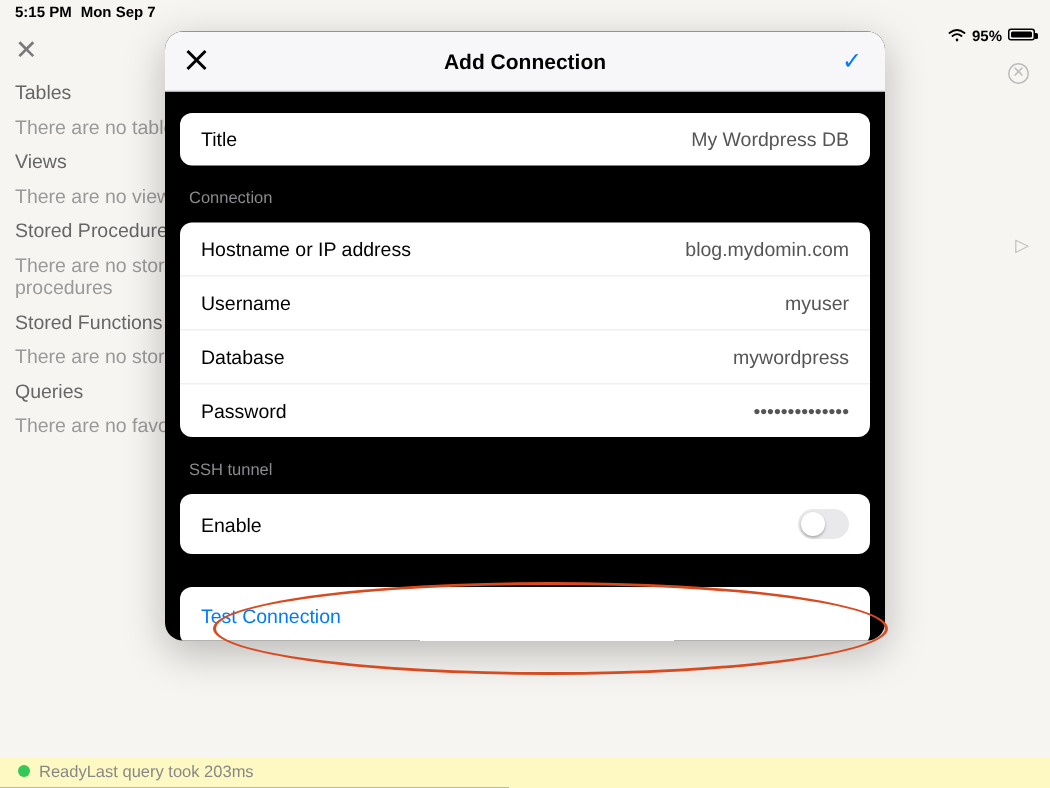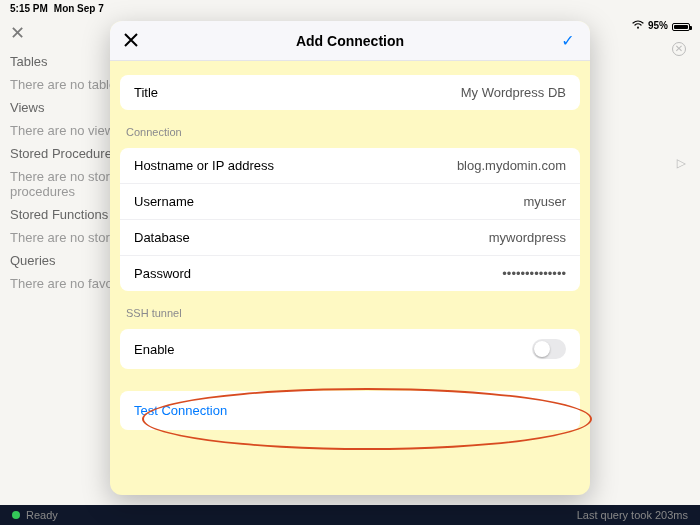--- a/index.html
+++ b/index.html
@@ -1,39 +1,39 @@
 <!DOCTYPE html>
 <html><head>
 <meta charset="utf-8">
 <style>
 * { box-sizing: border-box; margin: 0; padding: 0; font-family: -apple-system, "Helvetica Neue", Arial, sans-serif; }
 html, body { width: 700px; height: 525px; overflow: hidden; }
 body { background: #f6f5f2; color: #000; }
 
 .status-bar { position: absolute; top: 0; left: 0; right: 0; height: 16px; display: flex; justify-content: space-between; align-items: center; padding: 0 10px; font-size: 10px; font-weight: 600; }
 .status-left { display: flex; gap: 6px; }
-.status-right { display: flex; gap: 4px; align-items: flex-end; margin-top: 34px; }
+.status-right { display: flex; gap: 4px; align-items: flex-start; margin-top: 34px; }
 .battery { display: inline-block; width: 18px; height: 8px; border: 1px solid #000; border-radius: 2px; position: relative; }
 .battery::after { content: ""; position: absolute; right: -3px; top: 2px; width: 2px; height: 4px; background: #000; border-radius: 0 1px 1px 0; }
 .battery .fill { position: absolute; left: 1px; top: 1px; bottom: 1px; width: 90%; background: #000; border-radius: 1px; }
 
 .bg-app { position: absolute; top: 16px; left: 0; right: 0; bottom: 20px; }
 .sidebar { position: absolute; left: 0; top: 0; width: 200px; bottom: 0; }
 .close-x { font-size: 18px; color: #7a7a7a; padding: 6px 10px; display: inline-block; }
 .sb-header { font-size: 13px; color: #666; padding: 4px 10px; }
 .sb-empty { font-size: 13px; color: #999; padding: 4px 10px; }
 
-.footer { position: absolute; bottom: 0; left: 0; right: 0; height: 20px; display: flex; justify-content: space-between; align-items: center; padding: 0 12px; font-size: 11px; color: #888; background: #0f172a; }
+.footer { position: absolute; bottom: 0; left: 0; right: 0; height: 20px; display: flex; justify-content: flex-start; align-items: center; padding: 0 12px; font-size: 11px; color: #888; background: #fef9c3; }
 .dot-ready { width: 8px; height: 8px; border-radius: 50%; background: #34c759; display: inline-block; margin-right: 6px; }
 
 .editor-close { position: absolute; top: 26px; right: 14px; width: 14px; height: 14px; border: 1px solid #bbb; border-radius: 50%; color: #bbb; font-size: 10px; line-height: 12px; text-align: center; }
 .editor-run { position: absolute; top: 140px; right: 14px; color: #bbb; font-size: 12px; }
 
 .modal-backdrop { position: absolute; top: 16px; left: 0; right: 0; bottom: 0; }
-.modal { position: absolute; left: 110px; top: 5px; width: 480px; height: 474px; background: #fef9c3; border-radius: 12px; box-shadow: 0 8px 28px rgba(0,0,0,0.25); overflow: hidden; }
+.modal { position: absolute; left: 110px; top: 5px; width: 480px; height: 406px; background: #000000; border-radius: 12px; box-shadow: 0 8px 28px rgba(0,0,0,0.25); overflow: hidden; }
 
 .modal-header { position: relative; height: 40px; display: flex; align-items: center; justify-content: center; border-bottom: 1px solid #e4e4e8; background: #f7f7fa; }
 .mh-title { font-size: 14px; font-weight: 600; }
 .mh-left { position: absolute; left: 12px; top: 10px; width: 20px; height: 20px; }
 .mh-right { position: absolute; right: 12px; top: 10px; width: 20px; height: 20px; color: #007aff; font-size: 16px; text-align: center; }
 .mh-left svg { stroke: #000; stroke-width: 2; }
 
 .modal-body { padding: 0 0 8px 0; height: calc(100% - 40px); overflow-y: auto; }
 
 .group-label { font-size: 11px; color: #8a8a8e; padding: 14px 16px 4px; }

